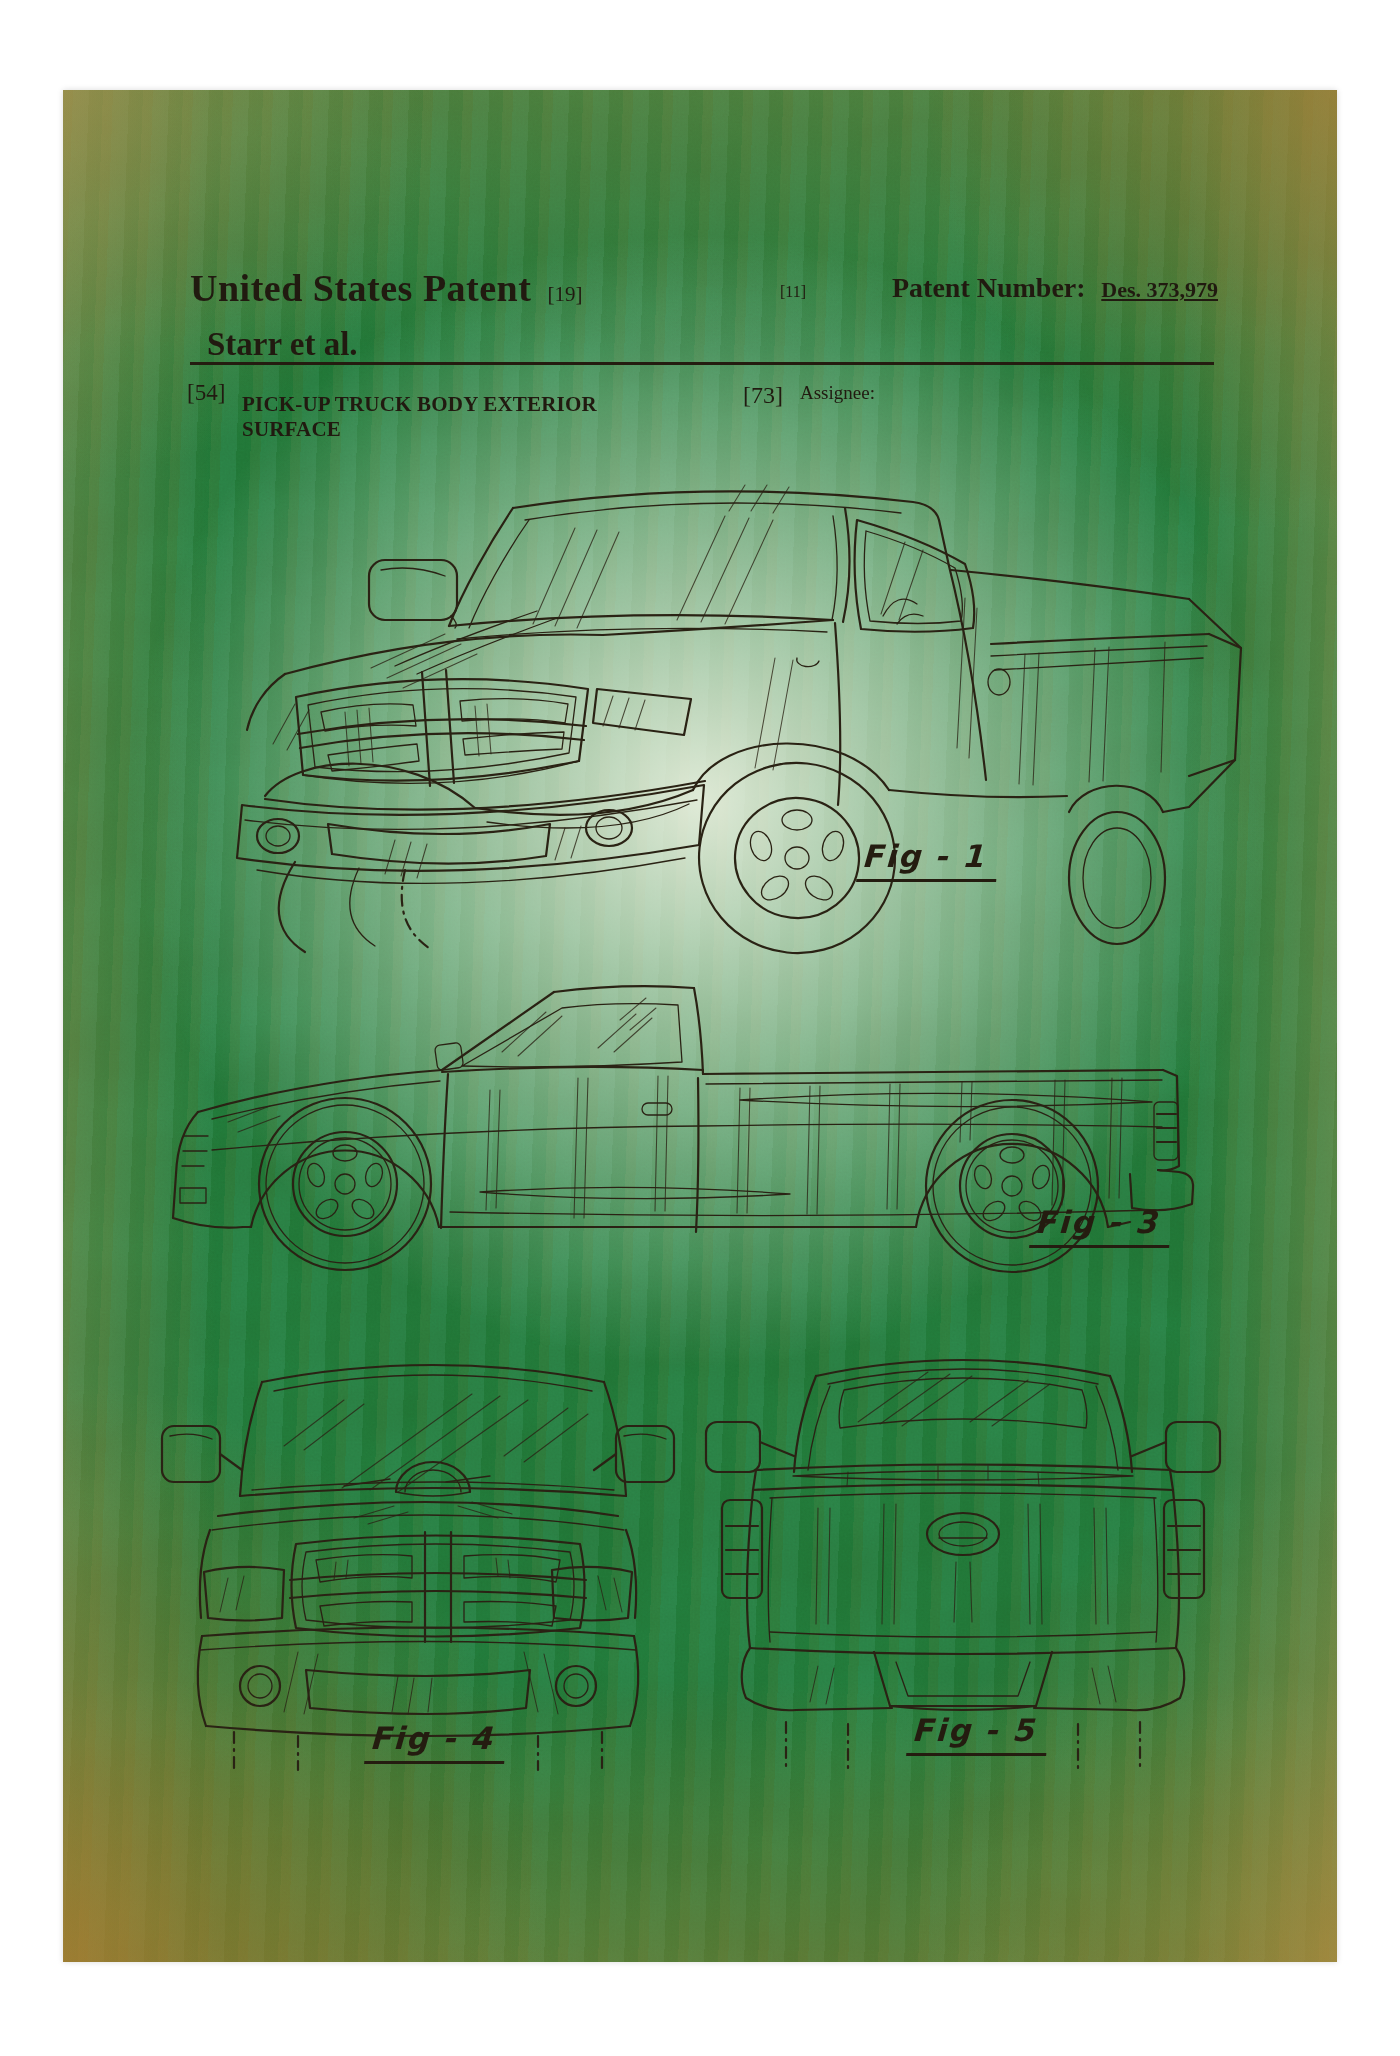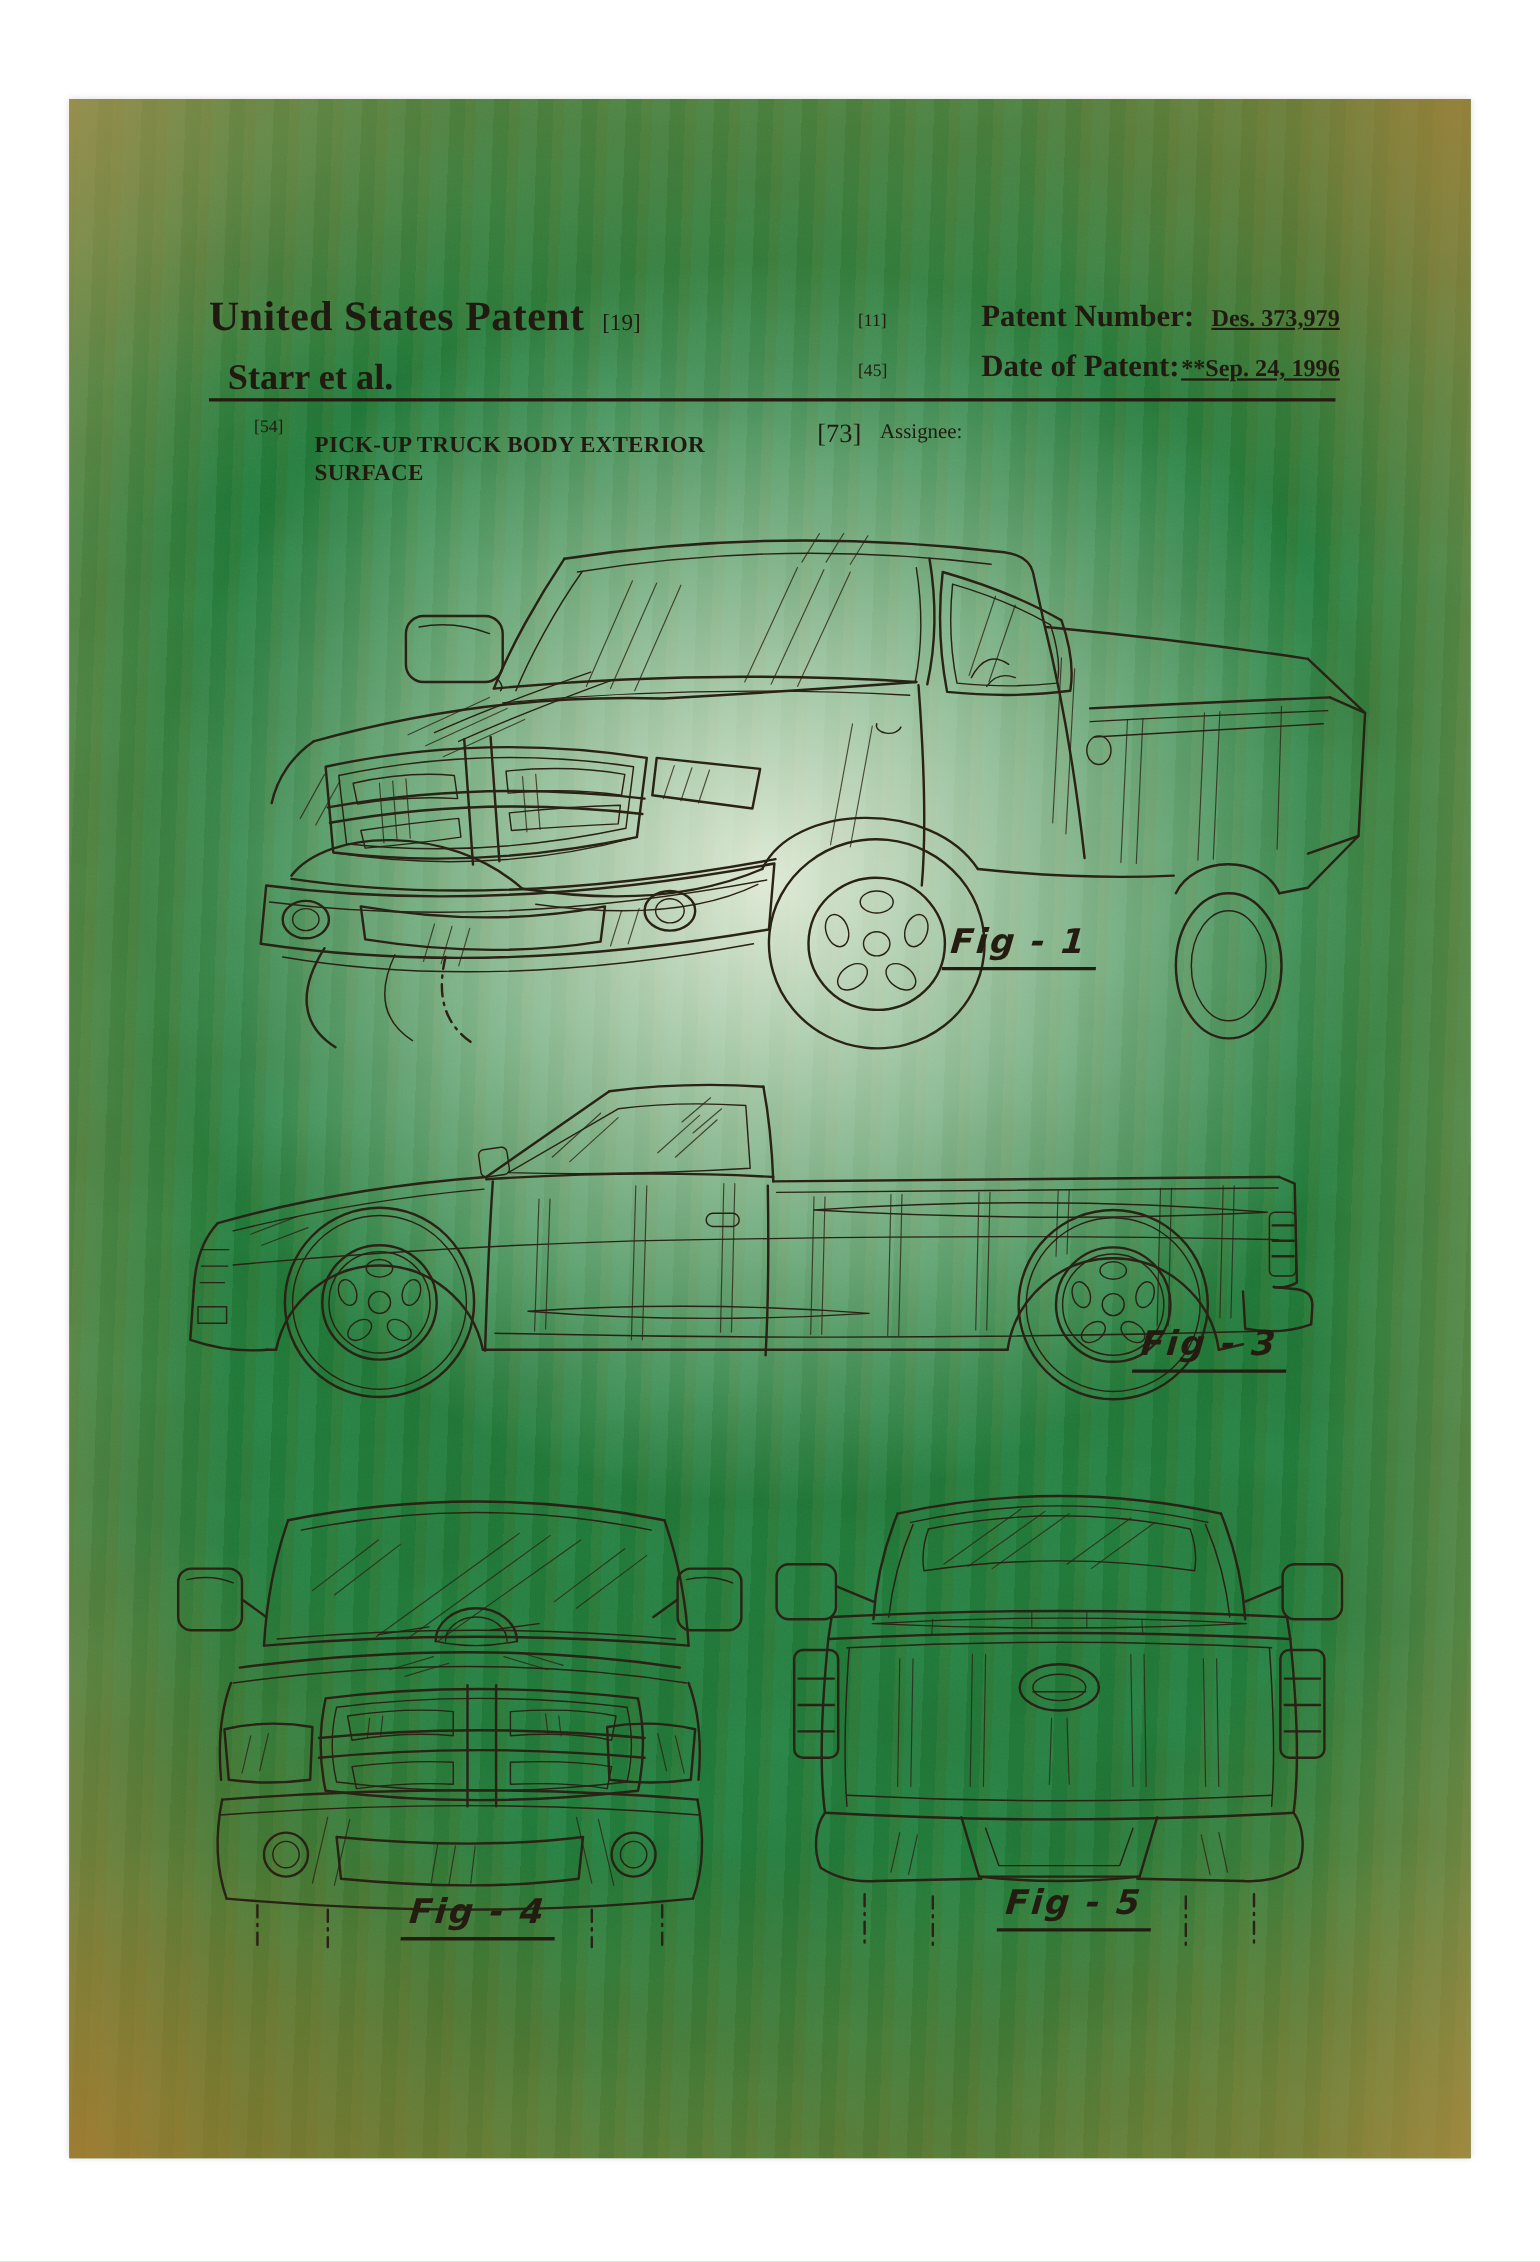--- a/index.html
+++ b/index.html
@@ -38,21 +38,21 @@
   .hdr-title{position:absolute;left:127px;top:176px;font-size:38px;font-weight:bold;letter-spacing:.5px;white-space:nowrap;}
   .hdr-title .code{font-size:21px;font-weight:normal;margin-left:16px;letter-spacing:0;}
   .hdr-inventor{position:absolute;left:127px;top:236px;font-size:33px;font-weight:bold;margin-left:17px;}
   .hdr-right{position:absolute;left:655px;top:182px;width:500px;}
   .hdr-row{display:flex;align-items:baseline;height:46px;}
   .hdr-row .code{margin-left:62px;width:56px;font-size:16px;}
   .hdr-row .lbl{margin-left:56px;font-size:28px;font-weight:bold;white-space:nowrap;}
   .hdr-row .val{margin-left:auto;font-size:22px;font-weight:bold;white-space:nowrap;text-decoration:underline;}
   .rule{position:absolute;left:127px;top:272px;width:1024px;height:3px;background:#241c10;}
   .sec54{position:absolute;left:124px;top:290px;display:flex;}
-  .sec54 .code{width:55px;font-size:16px;margin-left:44px;}
+  .sec54 .code{width:55px;font-size:23px;}
   .sec54 .ttl{font-size:21px;font-weight:bold;line-height:1.2;letter-spacing:.2px;margin-top:12px;}
   .sec73{position:absolute;left:680px;top:292px;display:flex;width:480px;}
   .sec73 .code{width:57px;font-size:24px;}
   .sec73 .lbl{width:93px;font-size:19px;}
   .sec73 .val{flex:1;font-size:19px;line-height:1.25;}
   .sec73 .b{font-weight:bold;}
 
   
   .fig{position:absolute;}
   .fig svg{overflow:visible;display:block;}
@@ -98,25 +98,20 @@
       <span>United States Patent</span><span class="code">[19]</span>
     </div>
     <div class="hdr-inventor">Starr et al.</div>
 
     <div class="hdr-right">
       <div class="hdr-row">
         <span class="code">[11]</span>
         <span class="lbl">Patent Number:</span>
         <span class="val">Des. 373,979</span>
       </div>
-      <div class="hdr-row">
-        <span class="code">[45]</span>
-        <span class="lbl">Date of Patent:</span>
-        <span class="val">**Sep. 24, 1996</span>
-      </div>
     </div>
 
     <div class="rule"></div>
 
     <div class="sec54">
       <span class="code">[54]</span>
       <span class="ttl">
         <span>PICK-UP TRUCK BODY EXTERIOR</span><br>
         <span>SURFACE</span>
       </span>

